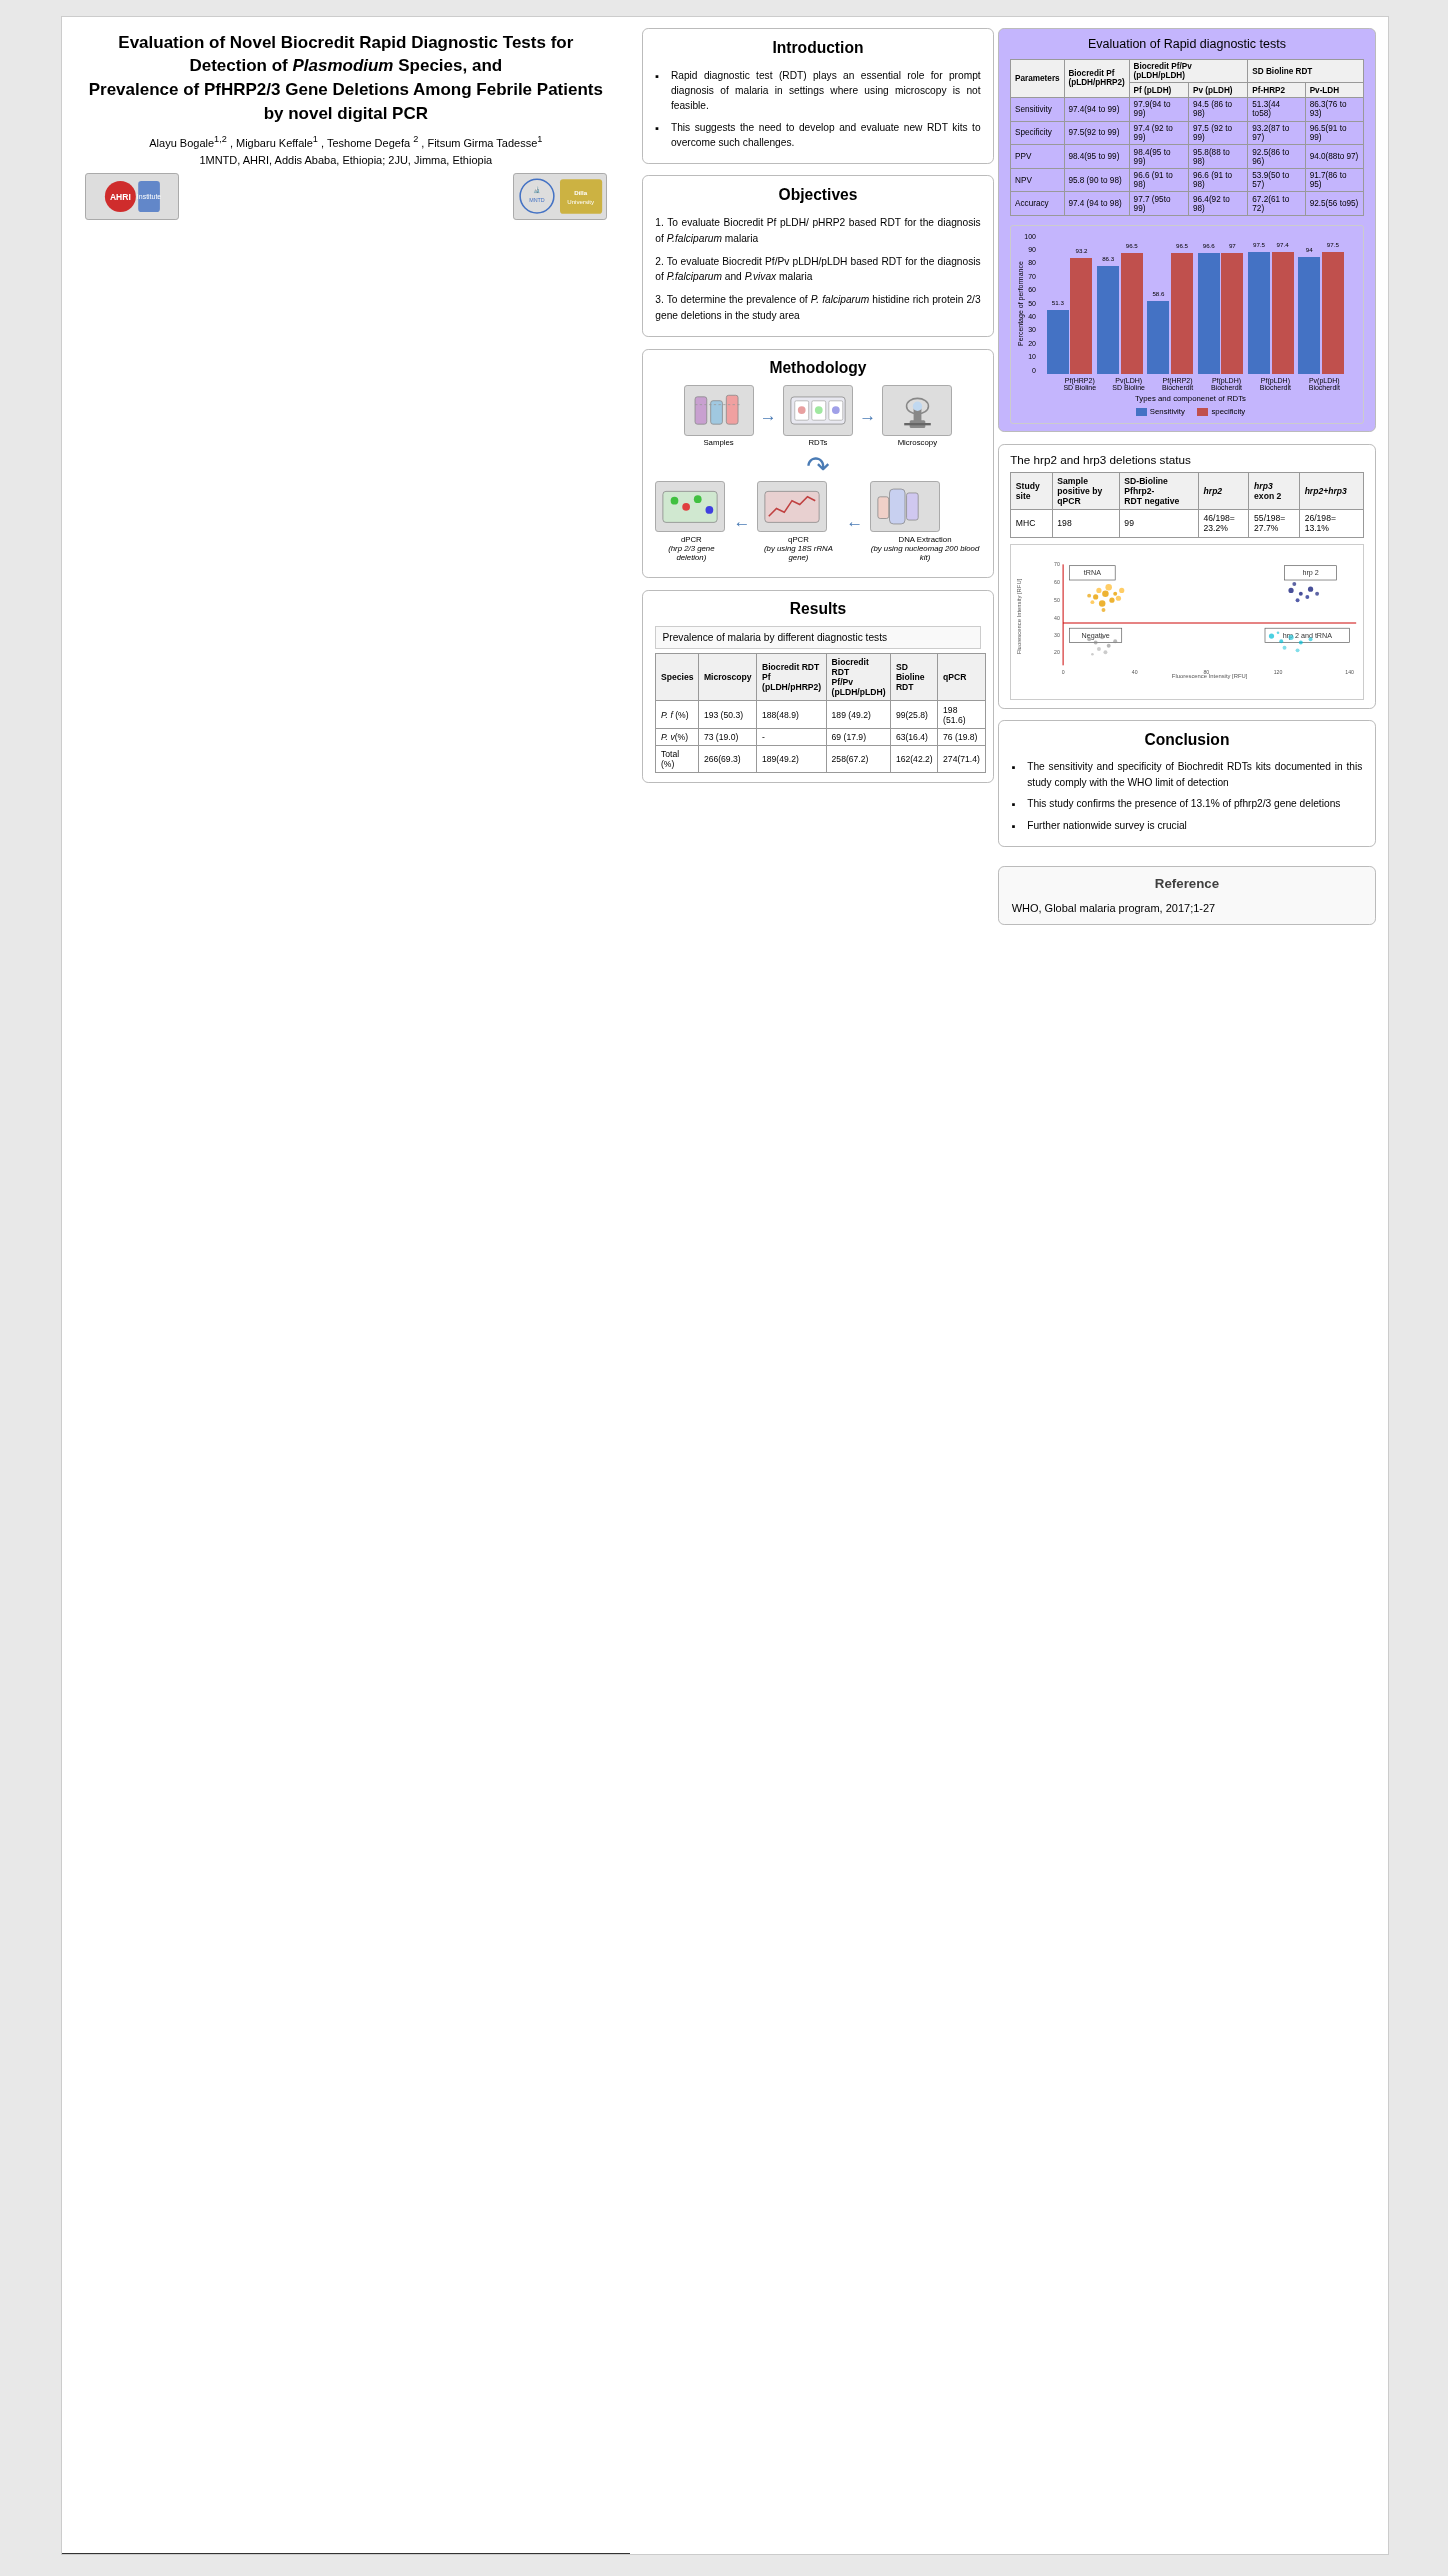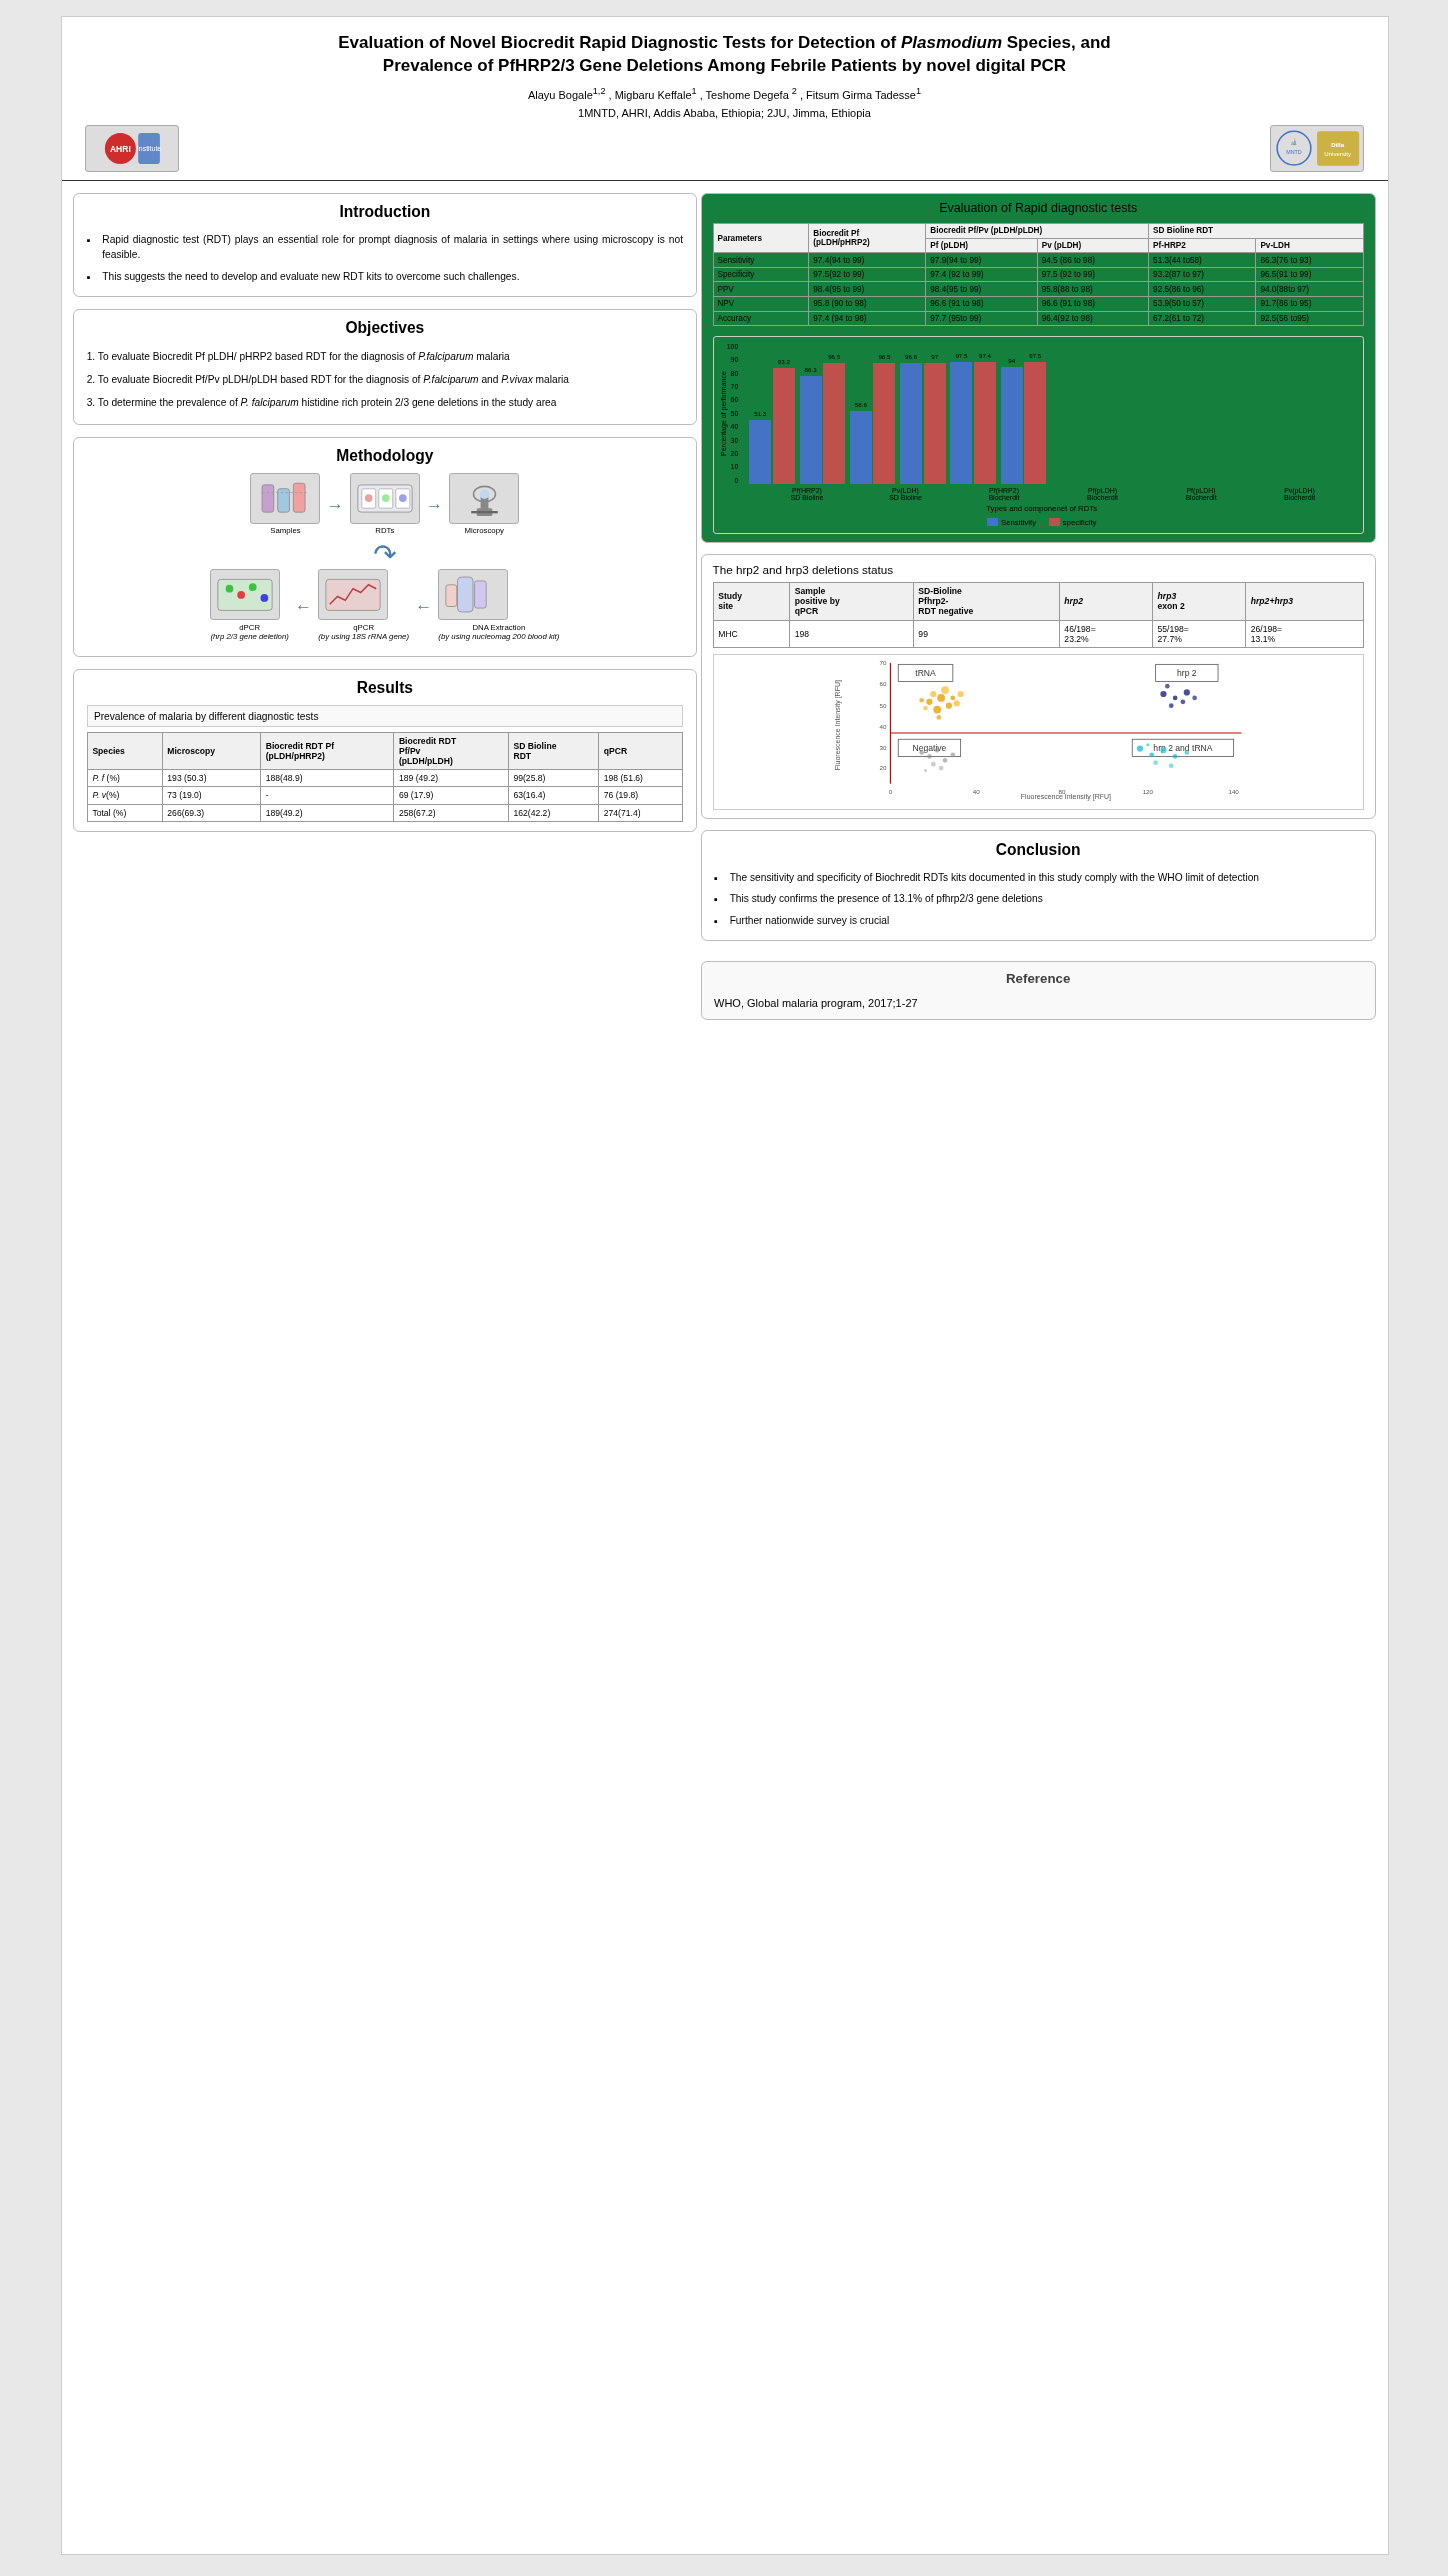--- a/index.html
+++ b/index.html
@@ -13,21 +13,21 @@
       align-items: flex-start;
       padding: 15.6px;
     }
     .poster {
       background: white;
       width: 1328px;
       min-height: 2539px;
       border: 1.6px solid #ccc;
       padding: 0;
       display: flex;
-      flex-direction: column;
+      flex-direction: row;
     }
     
     .header {
       background: white;
       padding: 14px 23.4px 7.8px 23.4px;
       border-bottom: 1.6px solid #333;
     }
     .header-title {
       font-size: 17px;
       font-weight: bold;
@@ -181,21 +181,21 @@
     th {
       background: #f0f0f0;
       font-weight: bold;
     }
     td em { font-style: italic; }
     
     .rdt-section {
       border: 1.2px solid #bbb;
       border-radius: 6.2px;
       padding: 7.8px 11px;
-      background: #15803d;
+      background: #c4b5fd;
     }
     .rdt-title {
       font-size: 12.5px;
       font-weight: normal;
       text-align: center;
       margin-bottom: 7.8px;
     }
     .rdt-table th, .rdt-table td {
       font-size: 8.2px;
       padding: 2.3px 3.9px;

